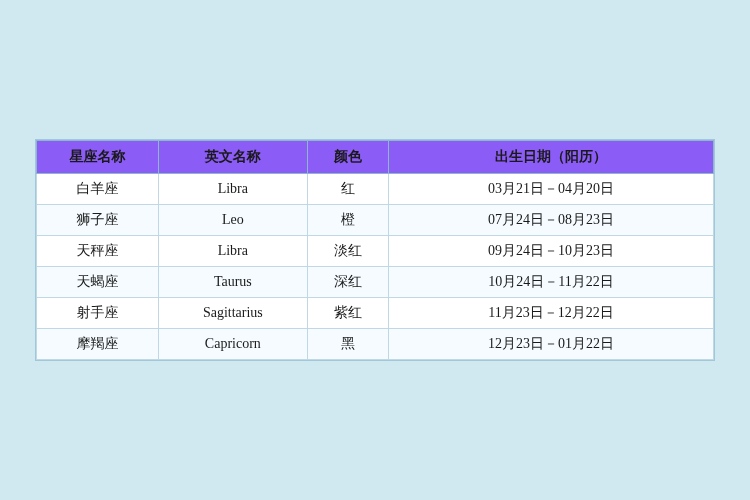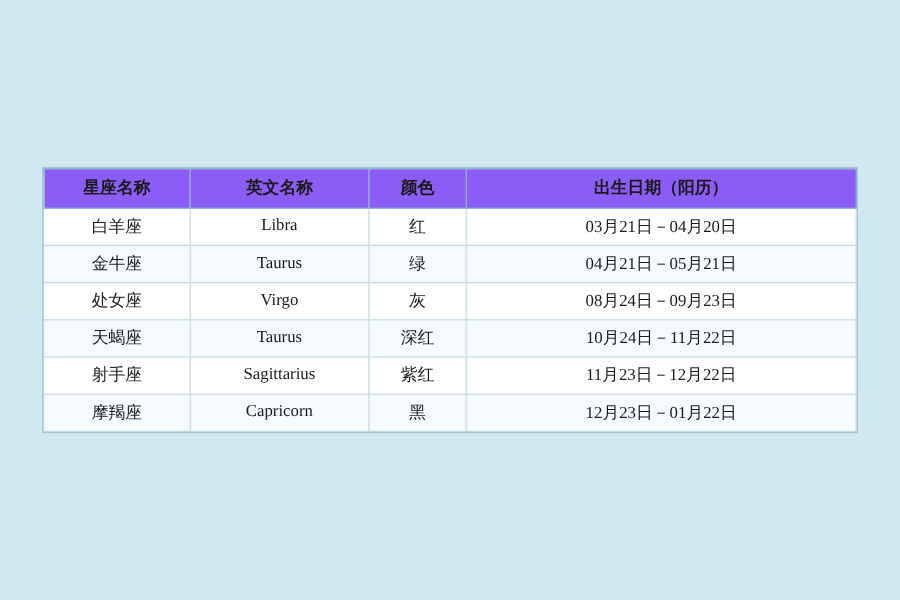--- a/index.html
+++ b/index.html
@@ -78,30 +78,30 @@
       </tr>
     </thead>
     <tbody id="table-body">
     <tr>
           <td>白羊座</td>
           <td>Libra</td>
           <td>红</td>
           <td>03月21日－04月20日</td>
         </tr>
         <tr>
-          <td>金牛座</td>
-          <td>Taurus</td>
-          <td>绿</td>
-          <td>04月21日－05月21日</td>
+          <td>狮子座</td>
+          <td>Leo</td>
+          <td>橙</td>
+          <td>07月24日－08月23日</td>
         </tr>
         <tr>
-          <td>处女座</td>
-          <td>Virgo</td>
-          <td>灰</td>
-          <td>08月24日－09月23日</td>
+          <td>天秤座</td>
+          <td>Libra</td>
+          <td>淡红</td>
+          <td>09月24日－10月23日</td>
         </tr>
         <tr>
           <td>天蝎座</td>
           <td>Taurus</td>
           <td>深红</td>
           <td>10月24日－11月22日</td>
         </tr>
         <tr>
           <td>射手座</td>
           <td>Sagittarius</td>

